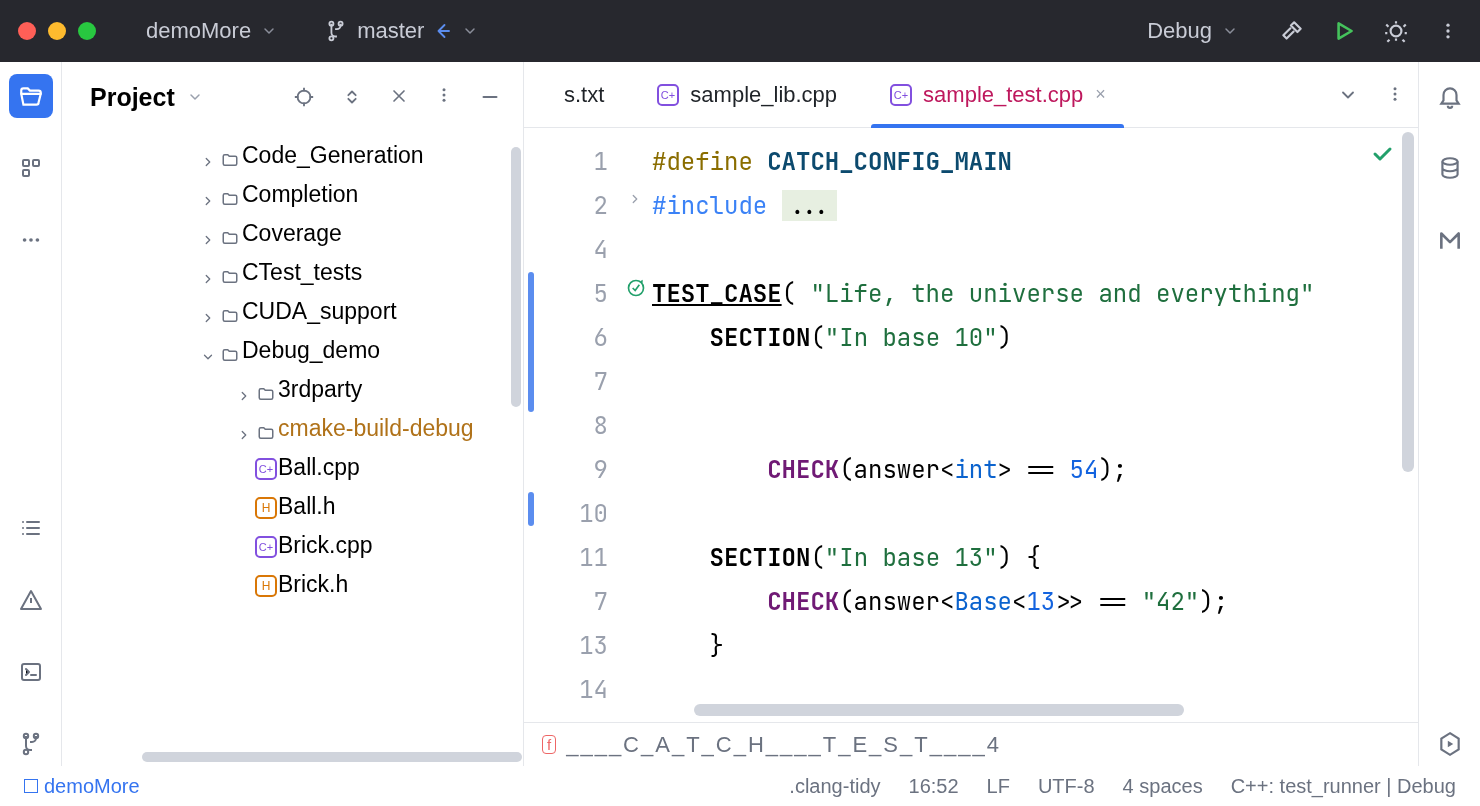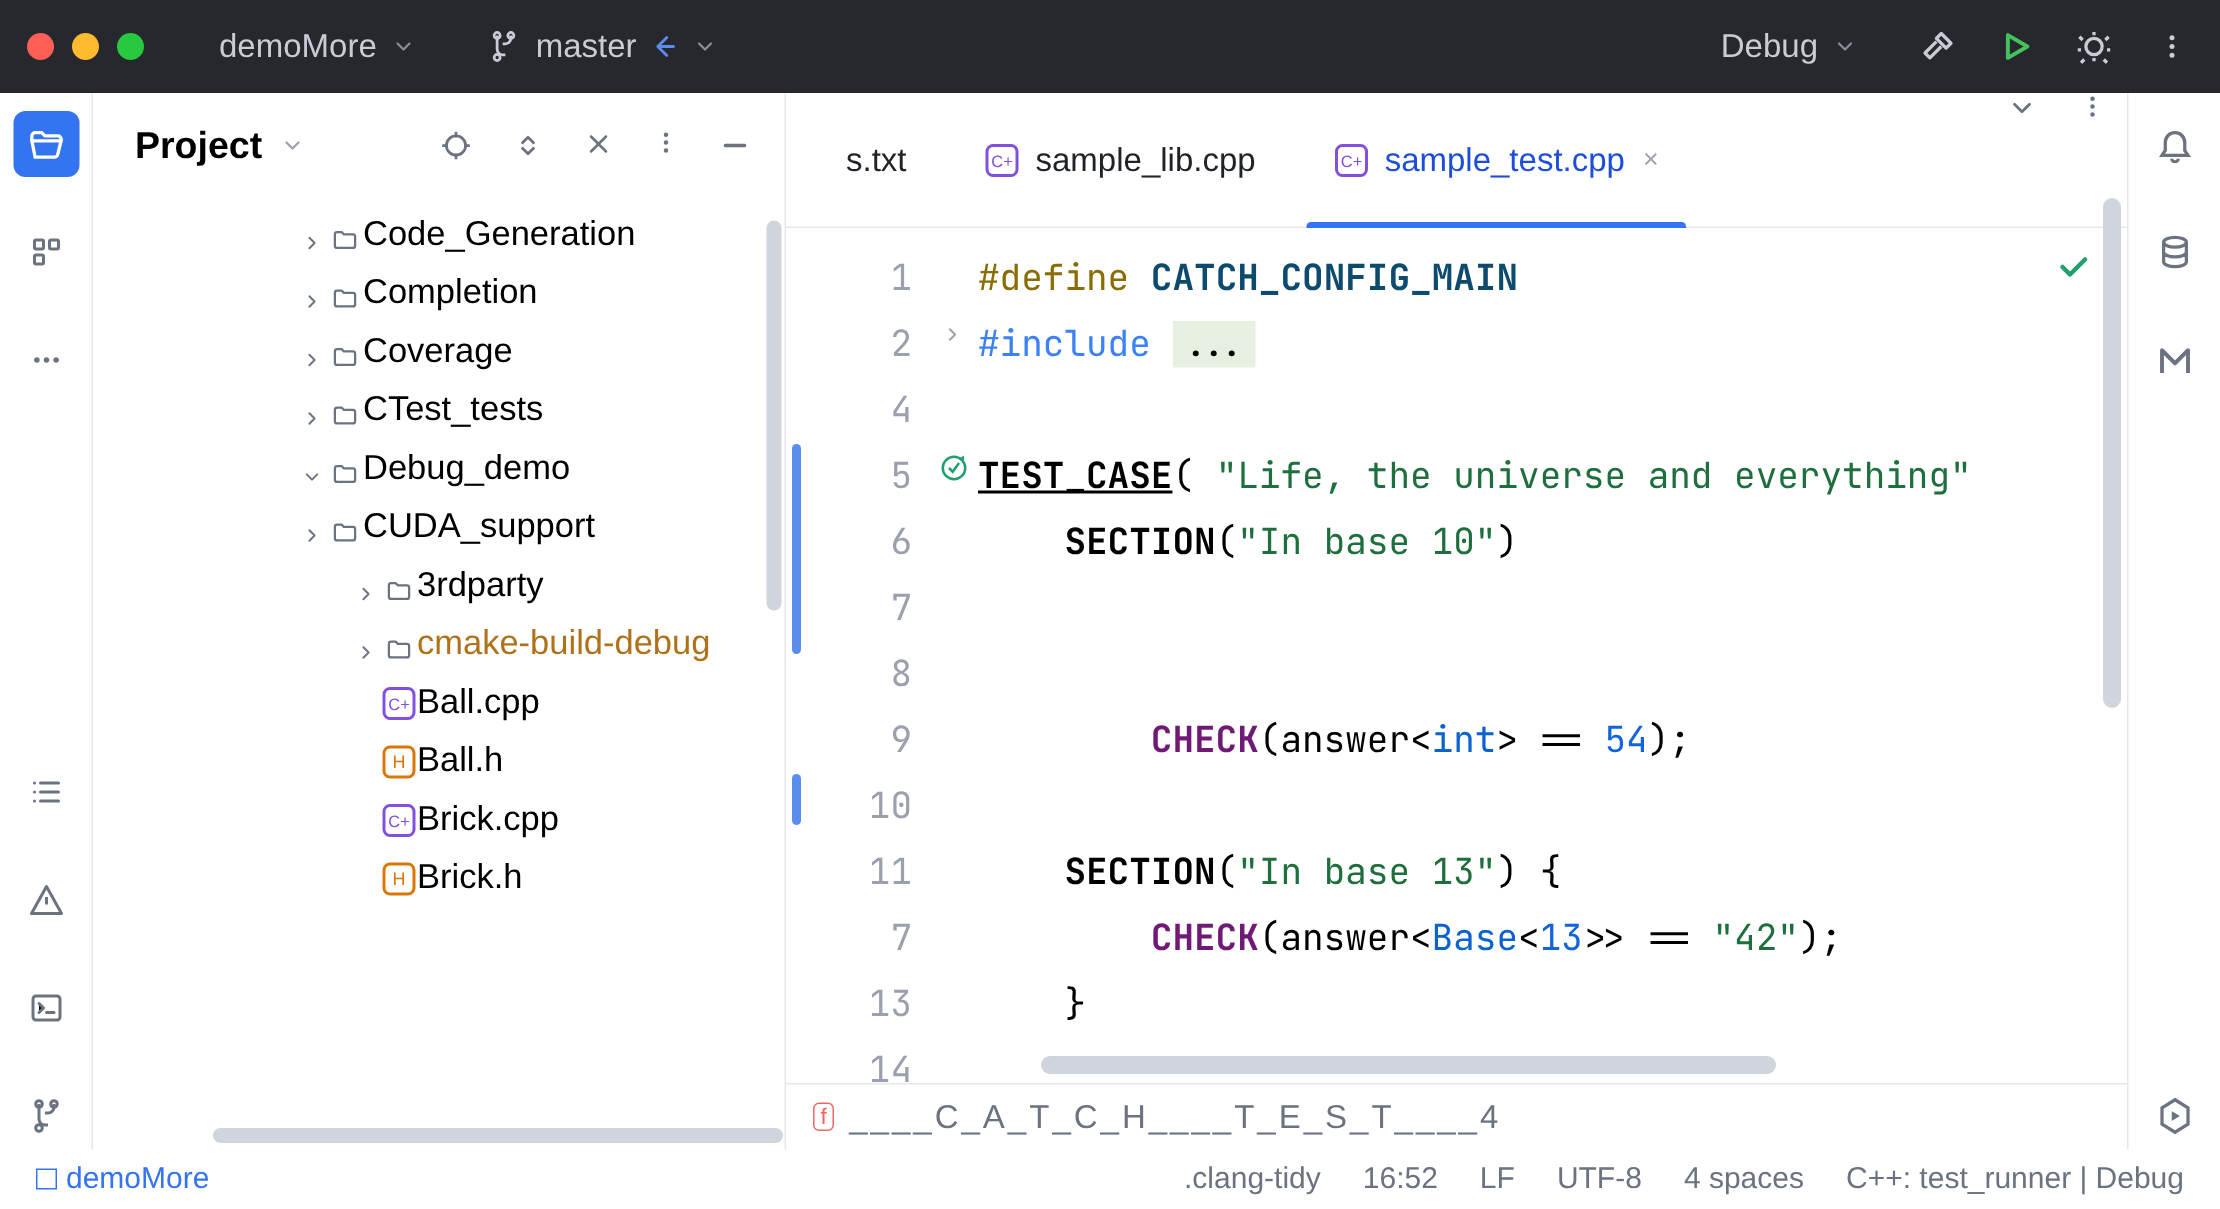--- a/index.html
+++ b/index.html
@@ -35,23 +35,23 @@
 .tree { overflow:auto; padding:4px 0 40px 0; font-size:23px; }
 .tree-row { display:flex; align-items:flex-end; padding:6px 8px 6px 0; white-space:nowrap; }
 .tree-chevron { width:20px; display:flex; justify-content:center; color:#6b7280; font-size:14px;}
 .tree-icon { width:24px; display:flex; justify-content:center; color:#6b7280; }
 .tree-label.brown { color:#b07219; }
 .proj-scrollv { position:absolute; right:2px; top:85px; width:10px; height:260px; background:#d0d4dc; border-radius:5px; }
 .proj-scrollh { position:absolute; bottom:4px; left:80px; width:380px; height:10px; background:#d0d4dc; border-radius:5px; }
 
 
 .editor { flex:1; display:flex; flex-direction:column; position:relative; }
-.tabs { height:90px; display:flex; align-items:flex-start; padding:0 14px; border-bottom:1px solid #e5e7eb; gap:0; }
+.tabs { height:66px; display:flex; align-items:center; padding:0 14px; border-bottom:1px solid #e5e7eb; gap:0; }
 .tab { display:flex; align-items:center; gap:10px; padding:0 26px; height:100%; font-size:22px; color:#1f2328; position:relative; }
-.tab.active .tname { color:#1d4ed8; }
+.tab.active .tname { color:#be185d; }
 .tab.active::after { content:""; position:absolute; left:8px; right:8px; bottom:-1px; height:4px; background:#3574f0; border-radius:3px 3px 0 0;}
 .tab .close { color:#9aa0ad; font-size:18px; margin-left:2px;}
 .tabs .tools { margin-left:auto; display:flex; gap:28px; color:#6b7280; }
 .code { flex:1; display:flex; font-family: "JetBrains Mono", Menlo, monospace; font-size:24px; line-height:44px; overflow:hidden; position:relative; }
 .gutter { width:128px; text-align:right; color:#9aa0ad; padding:12px 44px 12px 0; position:relative; }
 .gutter .ln { height:44px; }
 .gutter .mark { position:absolute; left:4px; width:6px; background:#5b8def; border-radius:3px; }
 .gutter .fold { position:absolute; right:10px; color:#9aa0ad; font-size:14px; }
 .gutter .run { position:absolute; right:6px; color:#22a06b; font-size:16px; }
 .codelines { padding:12px 0; white-space:pre; flex:1; }
@@ -354,42 +354,42 @@
       <span class="tree-icon">
             <svg class="folder">
               <use href="#i-folder"></use>
             </svg>
           </span>
       <span class="tree-label ">CTest_tests</span>
     </div>
         <div class="tree-row" style="padding-left:136px">
       <span class="tree-chevron">
             <svg width="14" height="14">
+              <use href="#i-chevron-right"></use>
+            </svg>
+          </span>
+      <span class="tree-icon">
+            <svg class="folder">
+              <use href="#i-folder"></use>
+            </svg>
+          </span>
+      <span class="tree-label ">CUDA_support</span>
+    </div>
+        <div class="tree-row" style="padding-left:136px">
+      <span class="tree-chevron">
+            <svg width="14" height="14">
               <use href="#i-chevron-down"></use>
             </svg>
           </span>
       <span class="tree-icon">
             <svg class="folder">
               <use href="#i-folder"></use>
             </svg>
           </span>
       <span class="tree-label ">Debug_demo</span>
-    </div>
-        <div class="tree-row" style="padding-left:136px">
-      <span class="tree-chevron">
-            <svg width="14" height="14">
-              <use href="#i-chevron-right"></use>
-            </svg>
-          </span>
-      <span class="tree-icon">
-            <svg class="folder">
-              <use href="#i-folder"></use>
-            </svg>
-          </span>
-      <span class="tree-label ">CUDA_support</span>
     </div>
         <div class="tree-row" style="padding-left:172px">
       <span class="tree-chevron">
             <svg width="14" height="14">
               <use href="#i-chevron-right"></use>
             </svg>
           </span>
       <span class="tree-icon">
             <svg class="folder">
               <use href="#i-folder"></use>

